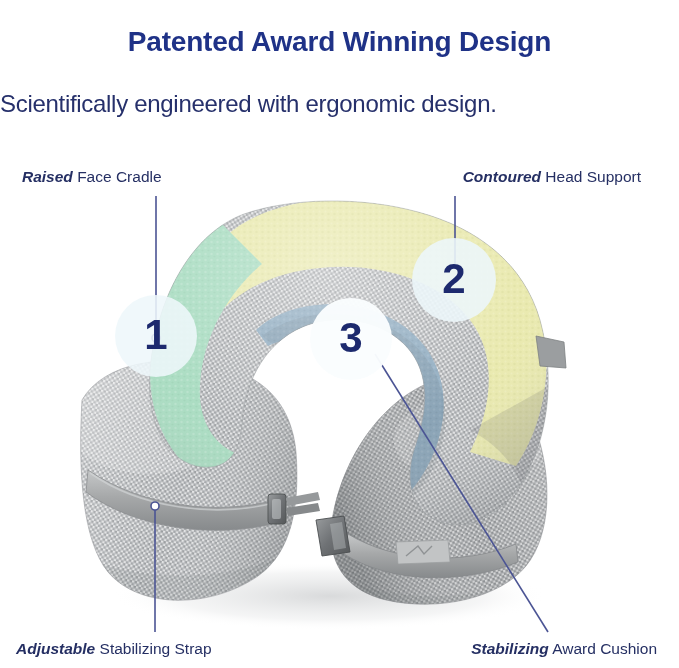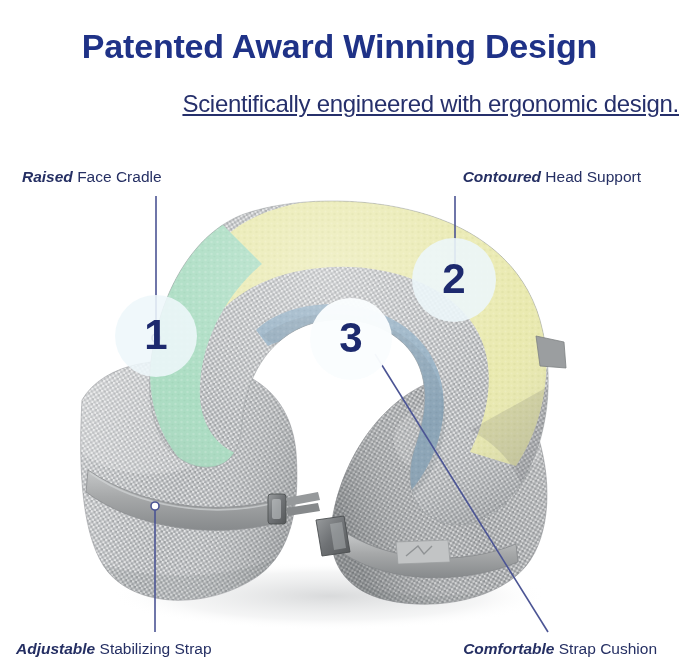--- a/index.html
+++ b/index.html
@@ -20,38 +20,37 @@
     overflow: hidden;
   }
 
   
   .headline {
     position: absolute;
     left: 0;
     top: 4px;
     width: 679px;
     text-align: center;
-    font-size: 34px;
+    font-size: 28px;
     font-weight: bold;
     letter-spacing: -0.2px;
     color: #1f3287;
     line-height: 38px;
   }
   .subhead {
     position: absolute;
     left: 0;
     top: 64px;
     width: 679px;
-    text-align: right;
+    text-align: left;
     font-size: 24px;
     font-weight: normal;
     letter-spacing: -0.3px;
     color: #26306b;
     line-height: 32px;
-    text-decoration: underline;
   }
 
   
   .callout {
     position: absolute;
     font-size: 15.5px;
     color: #252f63;
     line-height: 20px;
     white-space: nowrap;
   }
@@ -356,16 +355,16 @@
 
   <div class="callout callout-tr">
     <span class="strong">Contoured</span><span class="light"> Head Support</span>
   </div>
 
   <div class="callout callout-bl">
     <span class="strong">Adjustable</span><span class="light"> Stabilizing Strap</span>
   </div>
 
   <div class="callout callout-br">
-    <span class="strong">Comfortable</span><span class="light"> Strap Cushion</span>
+    <span class="strong">Stabilizing</span><span class="light"> Award Cushion</span>
   </div>
 
 </div>
 
 </body></html>

